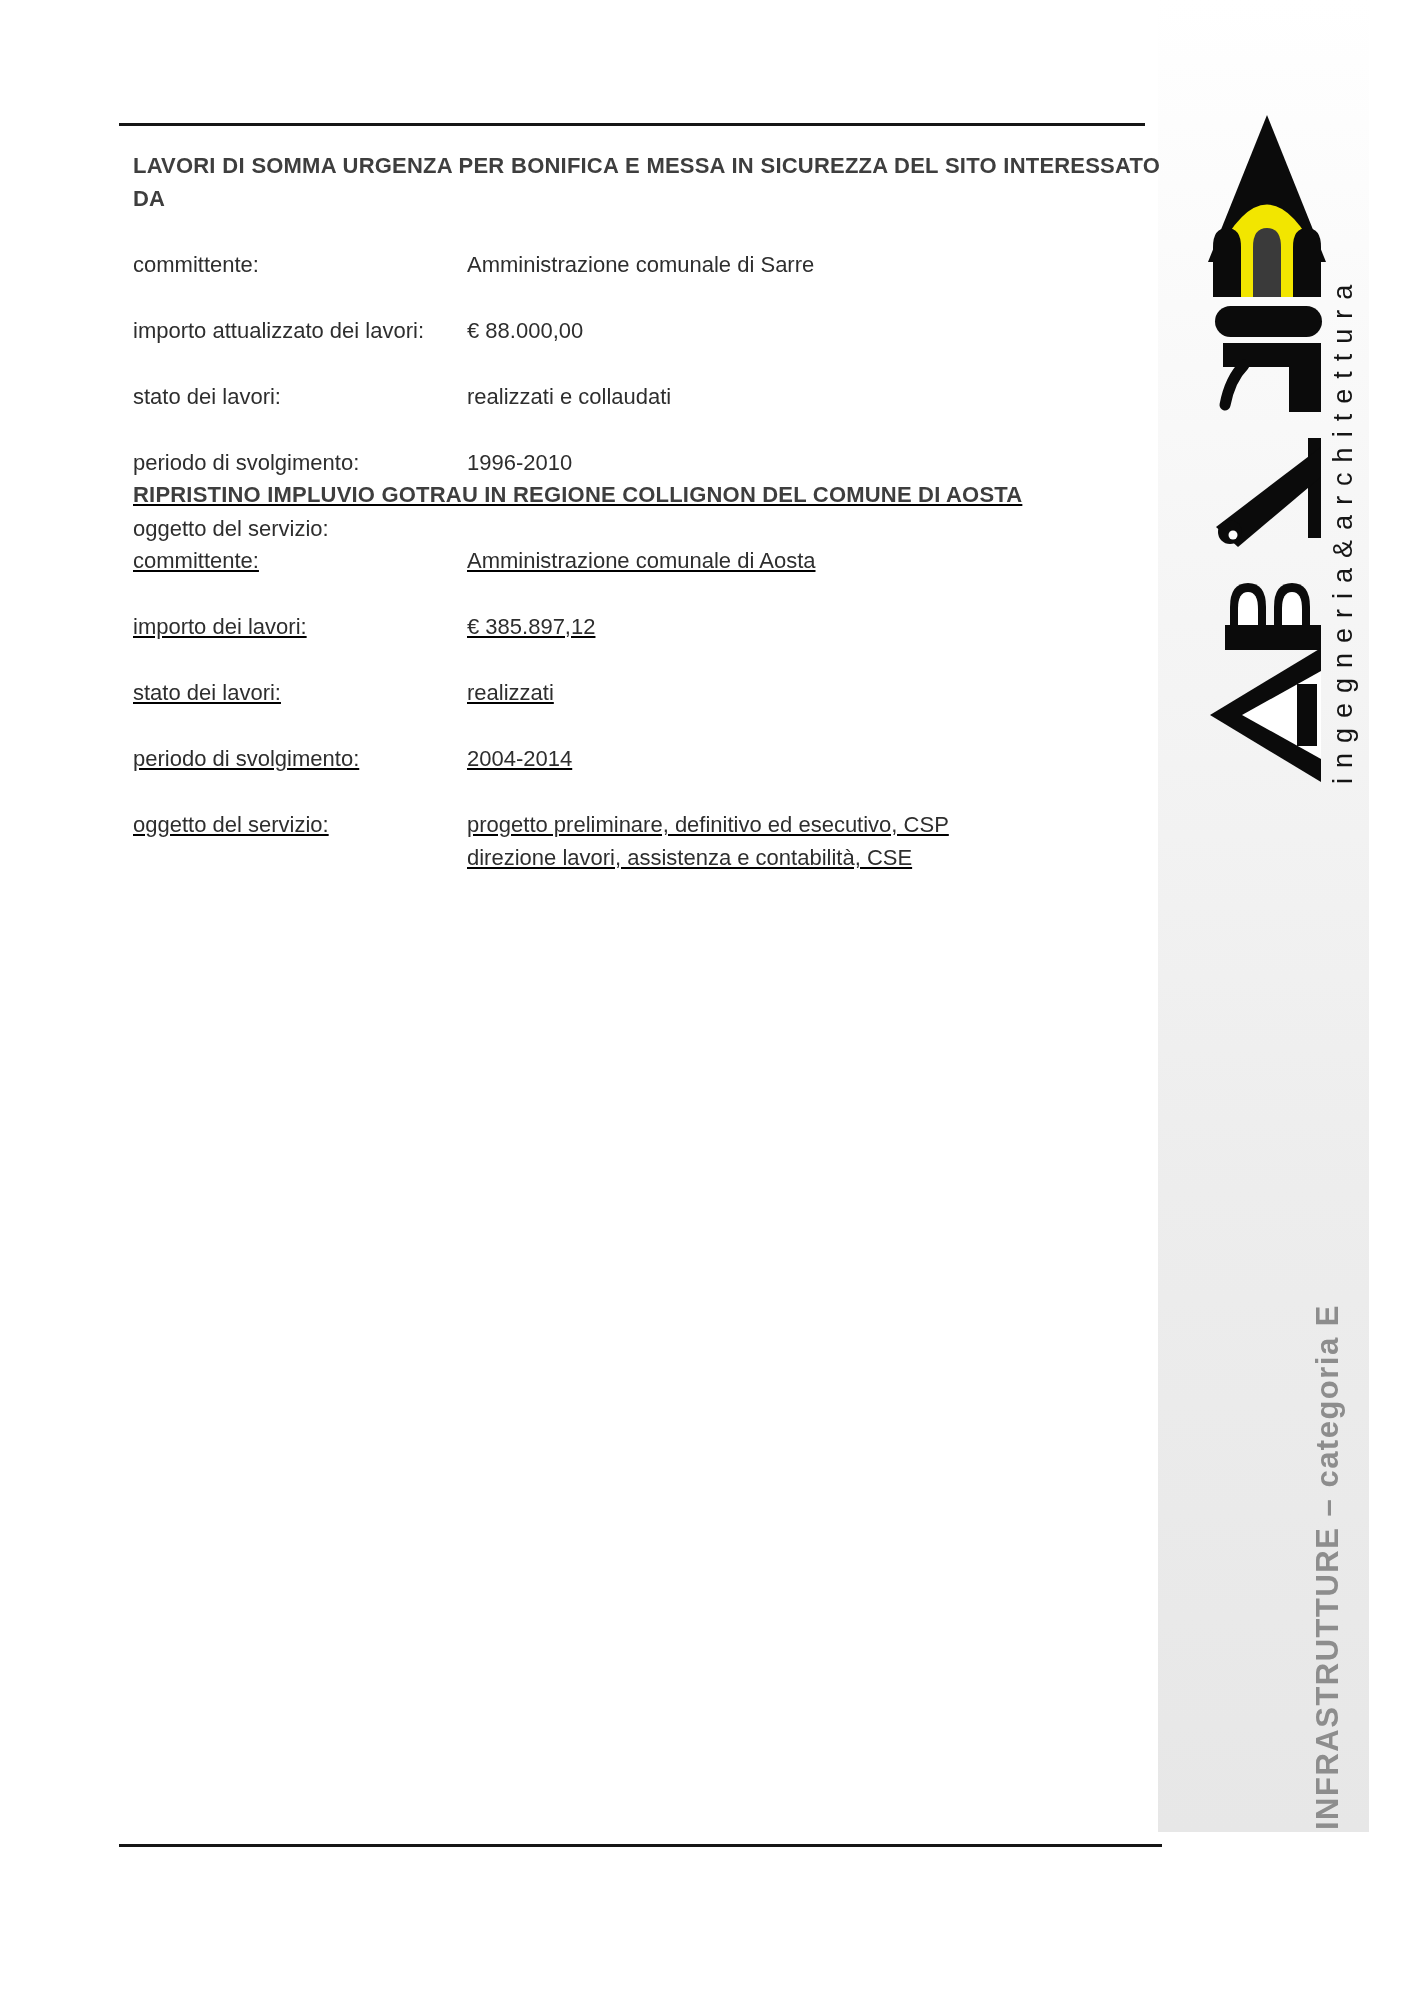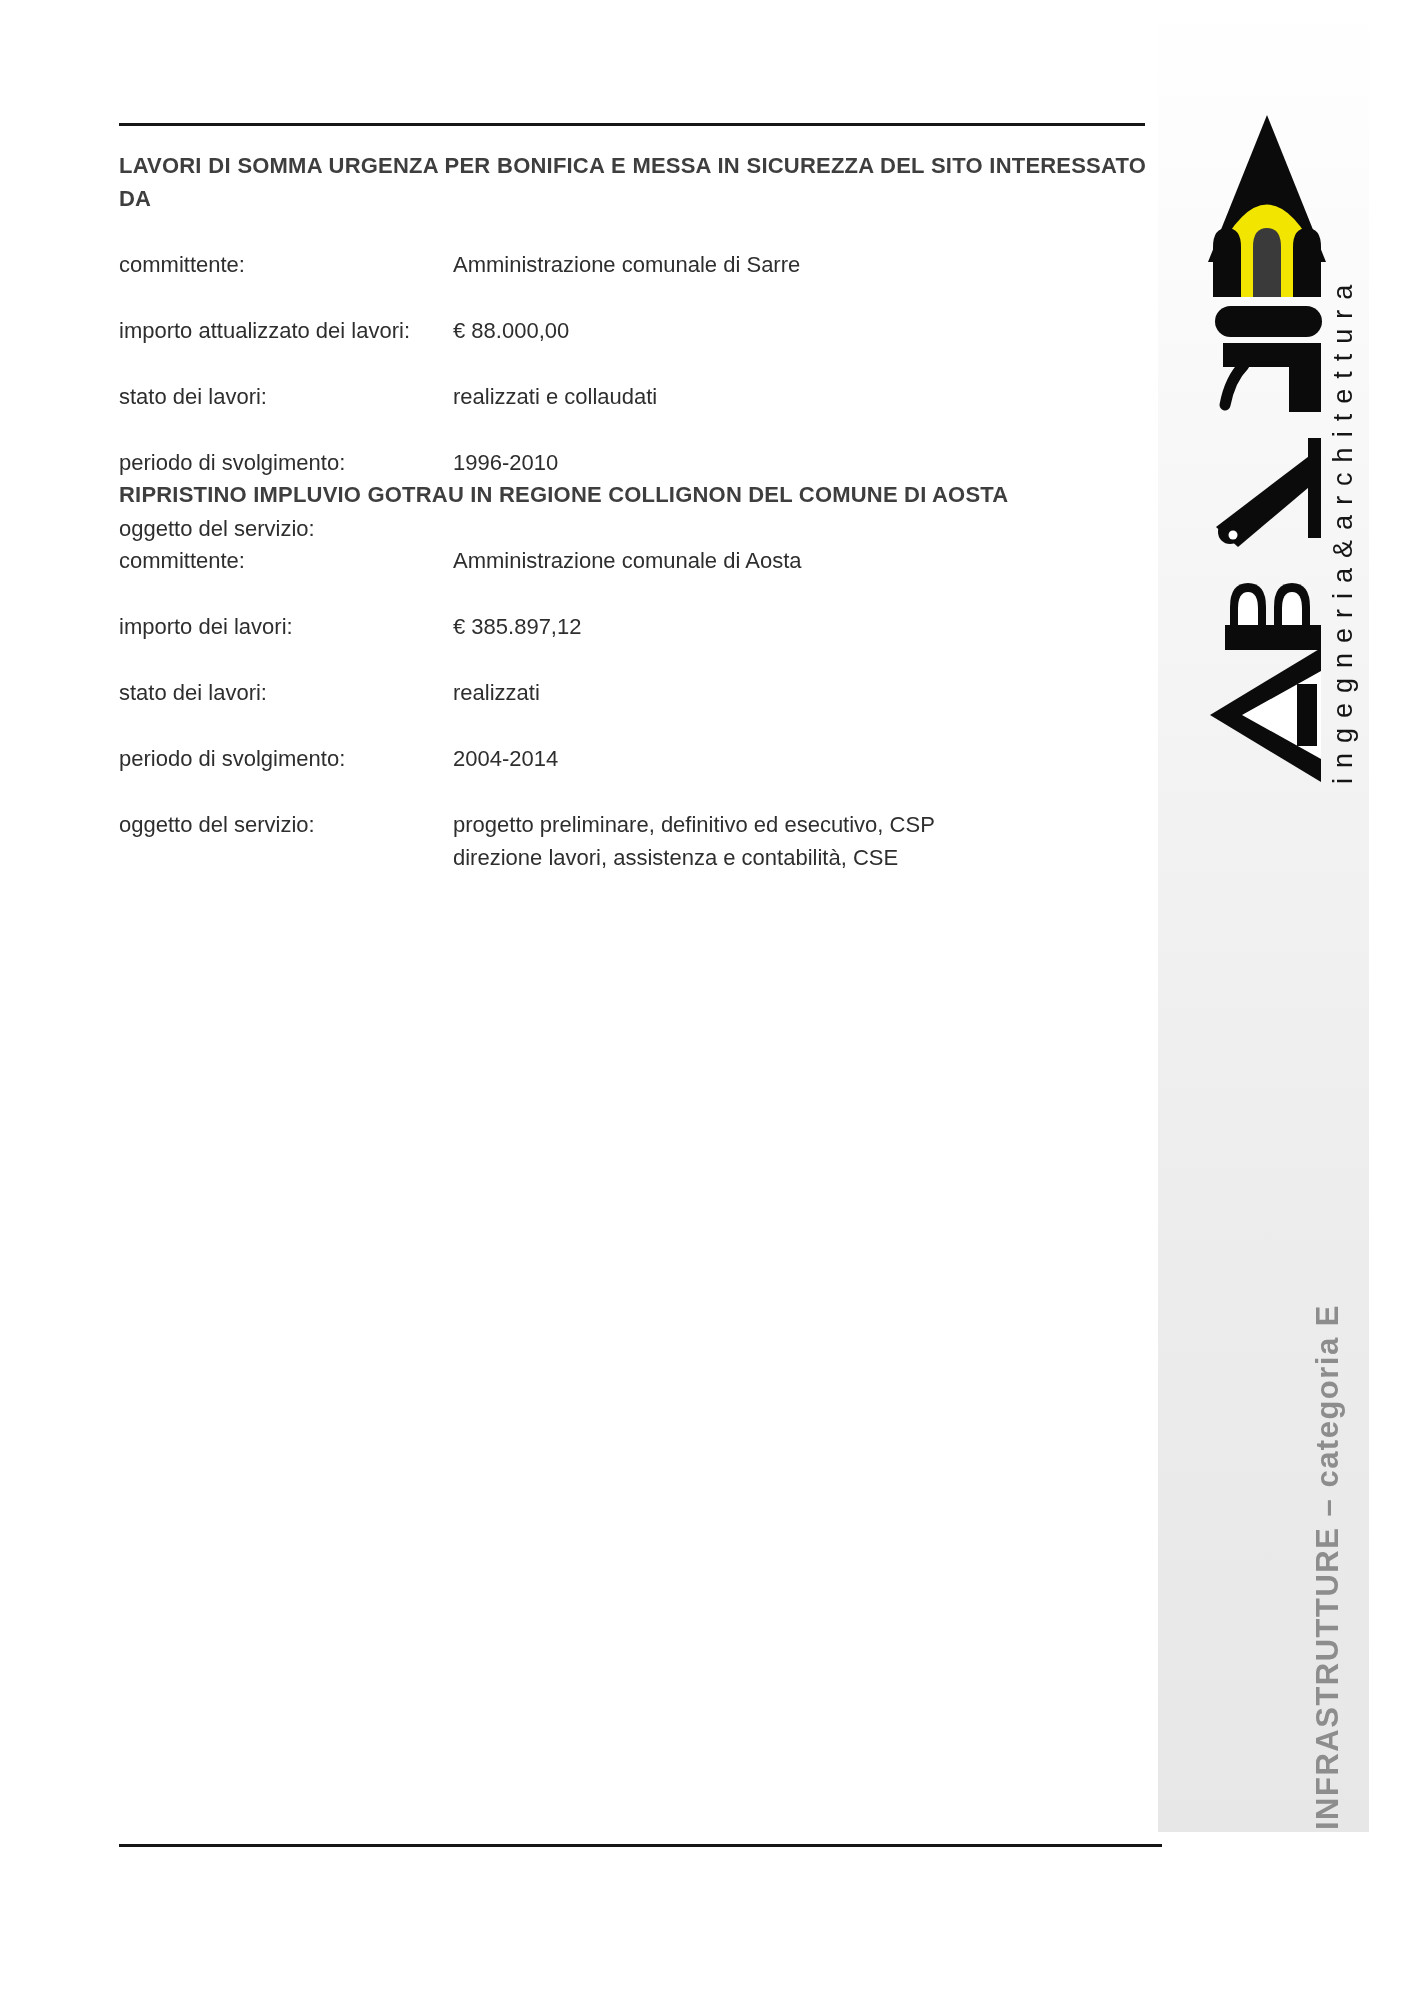--- a/index.html
+++ b/index.html
@@ -4,23 +4,23 @@
 <style>
   html,body{margin:0;padding:0;}
   body{
     width:1414px;height:2000px;position:relative;background:#ffffff;
     font-family:"Liberation Sans", sans-serif;overflow:hidden;
   }
   .rule{position:absolute;background:#161616;height:3px;}
   #top-rule{left:119px;top:123px;width:1026px;}
   #bottom-rule{left:119px;top:1844px;width:1043px;}
 
-  .project{position:absolute;left:119px;width:1027px;}
+  .project{position:absolute;left:133px;width:1027px;}
   #project-1{top:149px;}
-  #project-2{top:478px;}
+  #project-2{top:478px;text-decoration:underline;}
   .title{
     font-size:22px;font-weight:bold;color:#3e3e3e;line-height:33px;
     letter-spacing:0.2px;white-space:normal;
   }
   .title.justify{text-align:justify;text-align-last:justify;}
   .row{display:flex;line-height:33px;font-size:22px;color:#2e2e2e;margin-top:33px;}
   .row .label{flex:0 0 334px;}
   .row .value{flex:1;}
 
   

